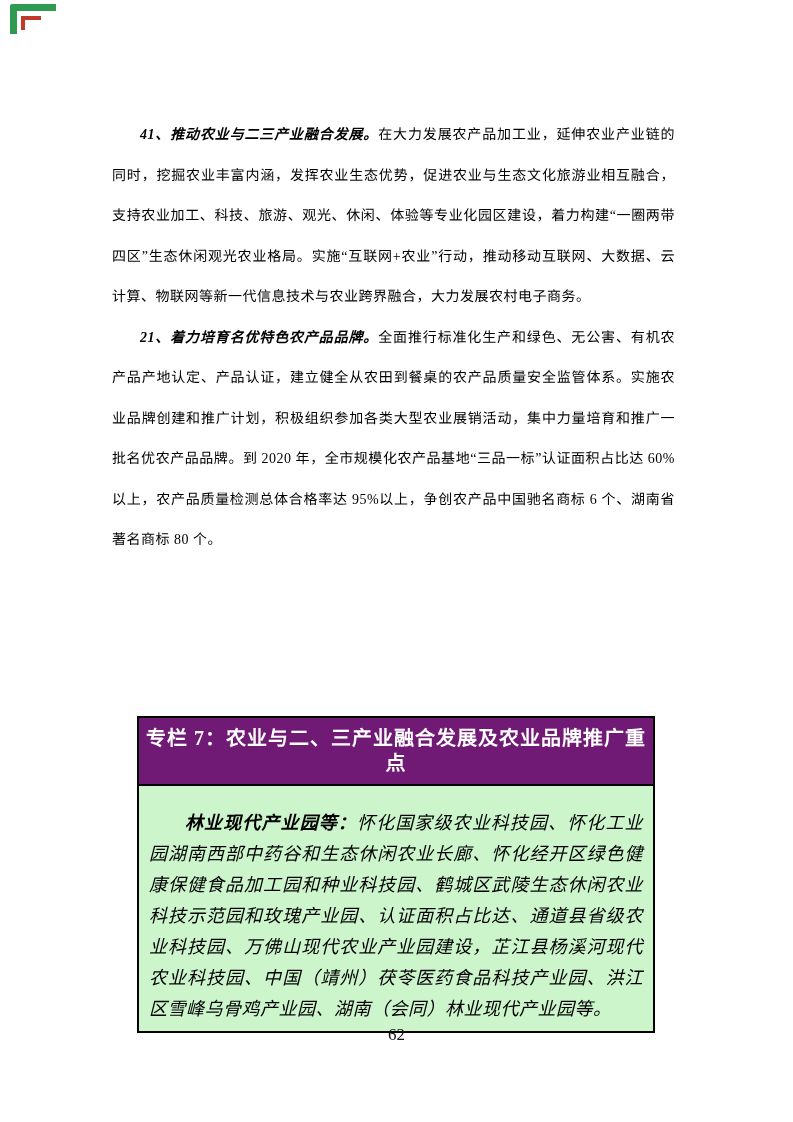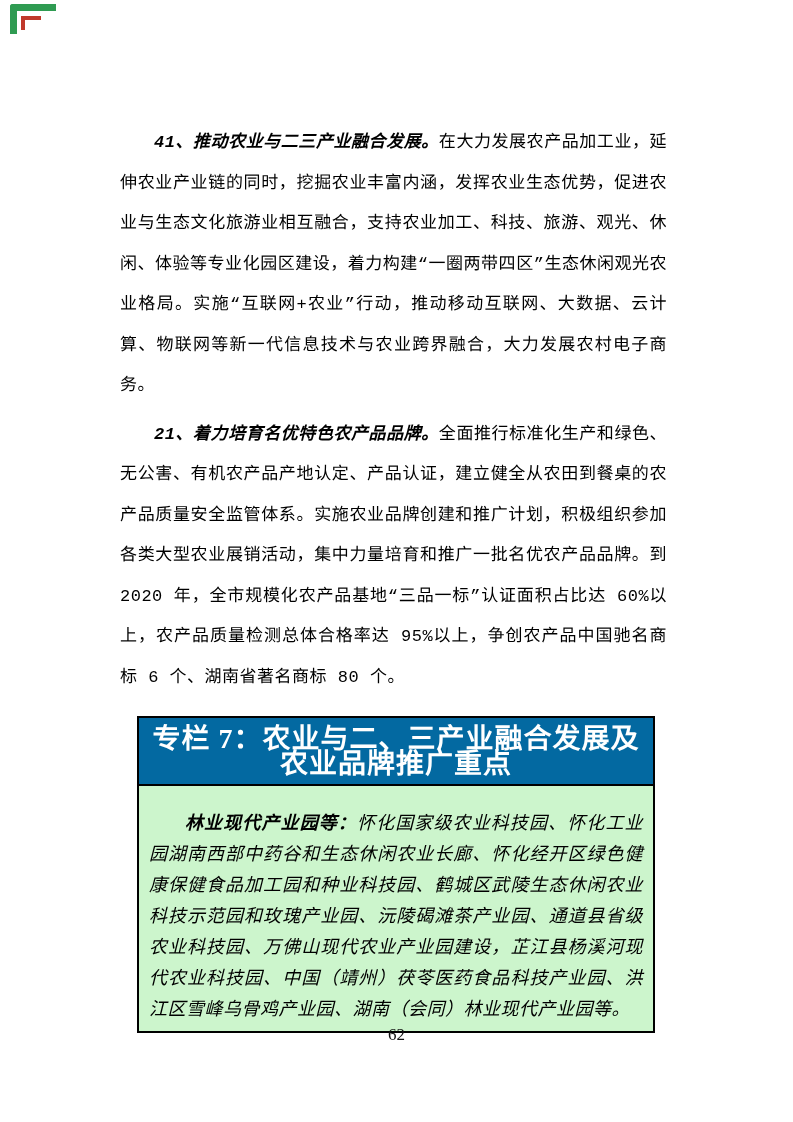--- a/index.html
+++ b/index.html
@@ -42,48 +42,47 @@
     box-sizing: border-box;
   }
 
   .text-block {
     position: absolute;
     left: 112px;
     top: 115px;
     width: 563px;
   }
   .para {
-    margin: 8px;
-    font-size: 17px;
+    margin: 0;
+    font-size: 14px;
     line-height: 40.5px;
     text-align: justify;
     text-justify: inter-ideograph;
     text-indent: 2em;
     letter-spacing: 0.5px;
-    font-family: Liberation Mono, monospace;
   }
   .para .phead {
     font-weight: bold;
     font-style: italic; 
   }
 
   .panel {
     position: absolute;
     left: 137px;
     top: 716px;
     width: 518px;
     box-sizing: border-box;
     border: 2px solid #000000;
   }
   .panel-header {
-    background: #0369a1;
+    background: #701a75;
     color: #ffffff;
     font-weight: bold;
     text-align: center;
-    font-size: 28px;
+    font-size: 20px;
     line-height: 25px;
     padding: 8px 4px;
     border-bottom: 2px solid #000000;
     letter-spacing: 1px;
   }
   .panel-body {
     background: #ccf5cc;
     height: 245px;
     box-sizing: border-box;
     padding: 22px 10px 0 10px;
@@ -123,17 +122,17 @@
 </div>
 
 <div class="text-block">
   <p class="para"><span class="phead">41、推动农业与二三产业融合发展。</span><span>在大力发展农产品加工业，延伸农业产业链的同时，挖掘农业丰富内涵，发挥农业生态优势，促进农业与生态文化旅游业相互融合，支持农业加工、科技、旅游、观光、休闲、体验等专业化园区建设，着力构建“一圈两带四区”生态休闲观光农业格局。实施“互联网+农业”行动，推动移动互联网、大数据、云计算、物联网等新一代信息技术与农业跨界融合，大力发展农村电子商务。</span></p>
   <p class="para"><span class="phead">21、着力培育名优特色农产品品牌。</span><span>全面推行标准化生产和绿色、无公害、有机农产品产地认定、产品认证，建立健全从农田到餐桌的农产品质量安全监管体系。实施农业品牌创建和推广计划，积极组织参加各类大型农业展销活动，集中力量培育和推广一批名优农产品品牌。到 2020 年，全市规模化农产品基地“三品一标”认证面积占比达 60%以上，农产品质量检测总体合格率达 95%以上，争创农产品中国驰名商标 6 个、湖南省著名商标 80 个。</span></p>
 </div>
 
 <div class="panel">
   <div class="panel-header">专栏 7：农业与二、三产业融合发展及农业品牌推广重点</div>
   <div class="panel-body">
-    <p><span class="pb-head">林业现代产业园等：</span><span>怀化国家级农业科技园、怀化工业园湖南西部中药谷和生态休闲农业长廊、怀化经开区绿色健康保健食品加工园和种业科技园、鹤城区武陵生态休闲农业科技示范园和玫瑰产业园、沅陵碣滩茶产业园、通道县省级农业科技园、万佛山现代农业产业园建设，芷江县杨溪河现代农业科技园、中国（靖州）茯苓医药食品科技产业园、洪江区雪峰乌骨鸡产业园、湖南（会同）林业现代产业园等。</span></p>
+    <p><span class="pb-head">林业现代产业园等：</span><span>怀化国家级农业科技园、怀化工业园湖南西部中药谷和生态休闲农业长廊、怀化经开区绿色健康保健食品加工园和种业科技园、鹤城区武陵生态休闲农业科技示范园和玫瑰产业园、认证面积占比达、通道县省级农业科技园、万佛山现代农业产业园建设，芷江县杨溪河现代农业科技园、中国（靖州）茯苓医药食品科技产业园、洪江区雪峰乌骨鸡产业园、湖南（会同）林业现代产业园等。</span></p>
   </div>
 </div>
 
 <div class="page-number">62</div>
 
 </body></html>

